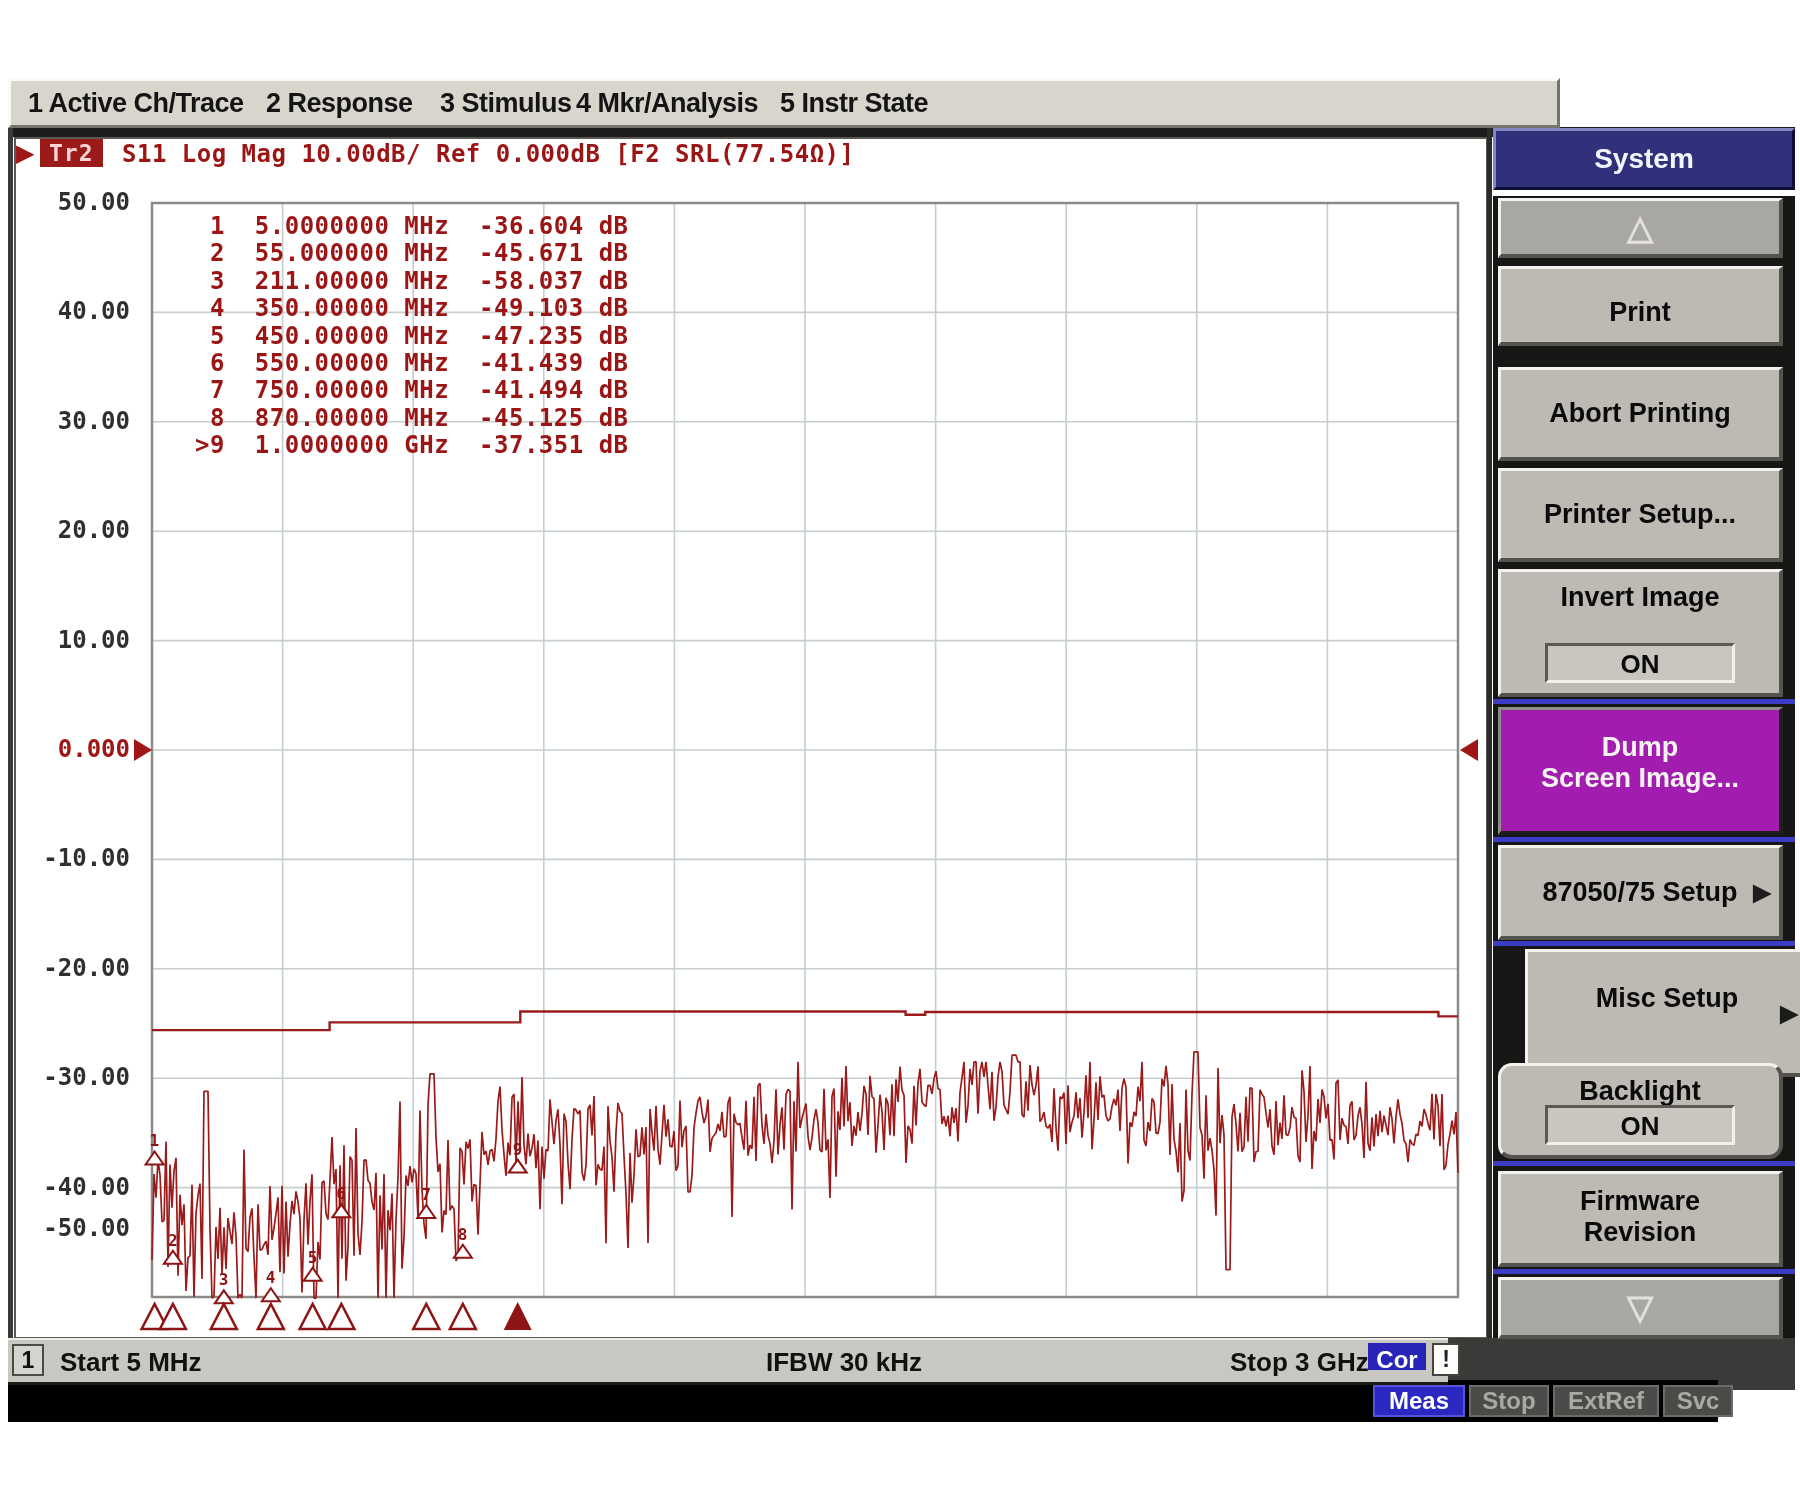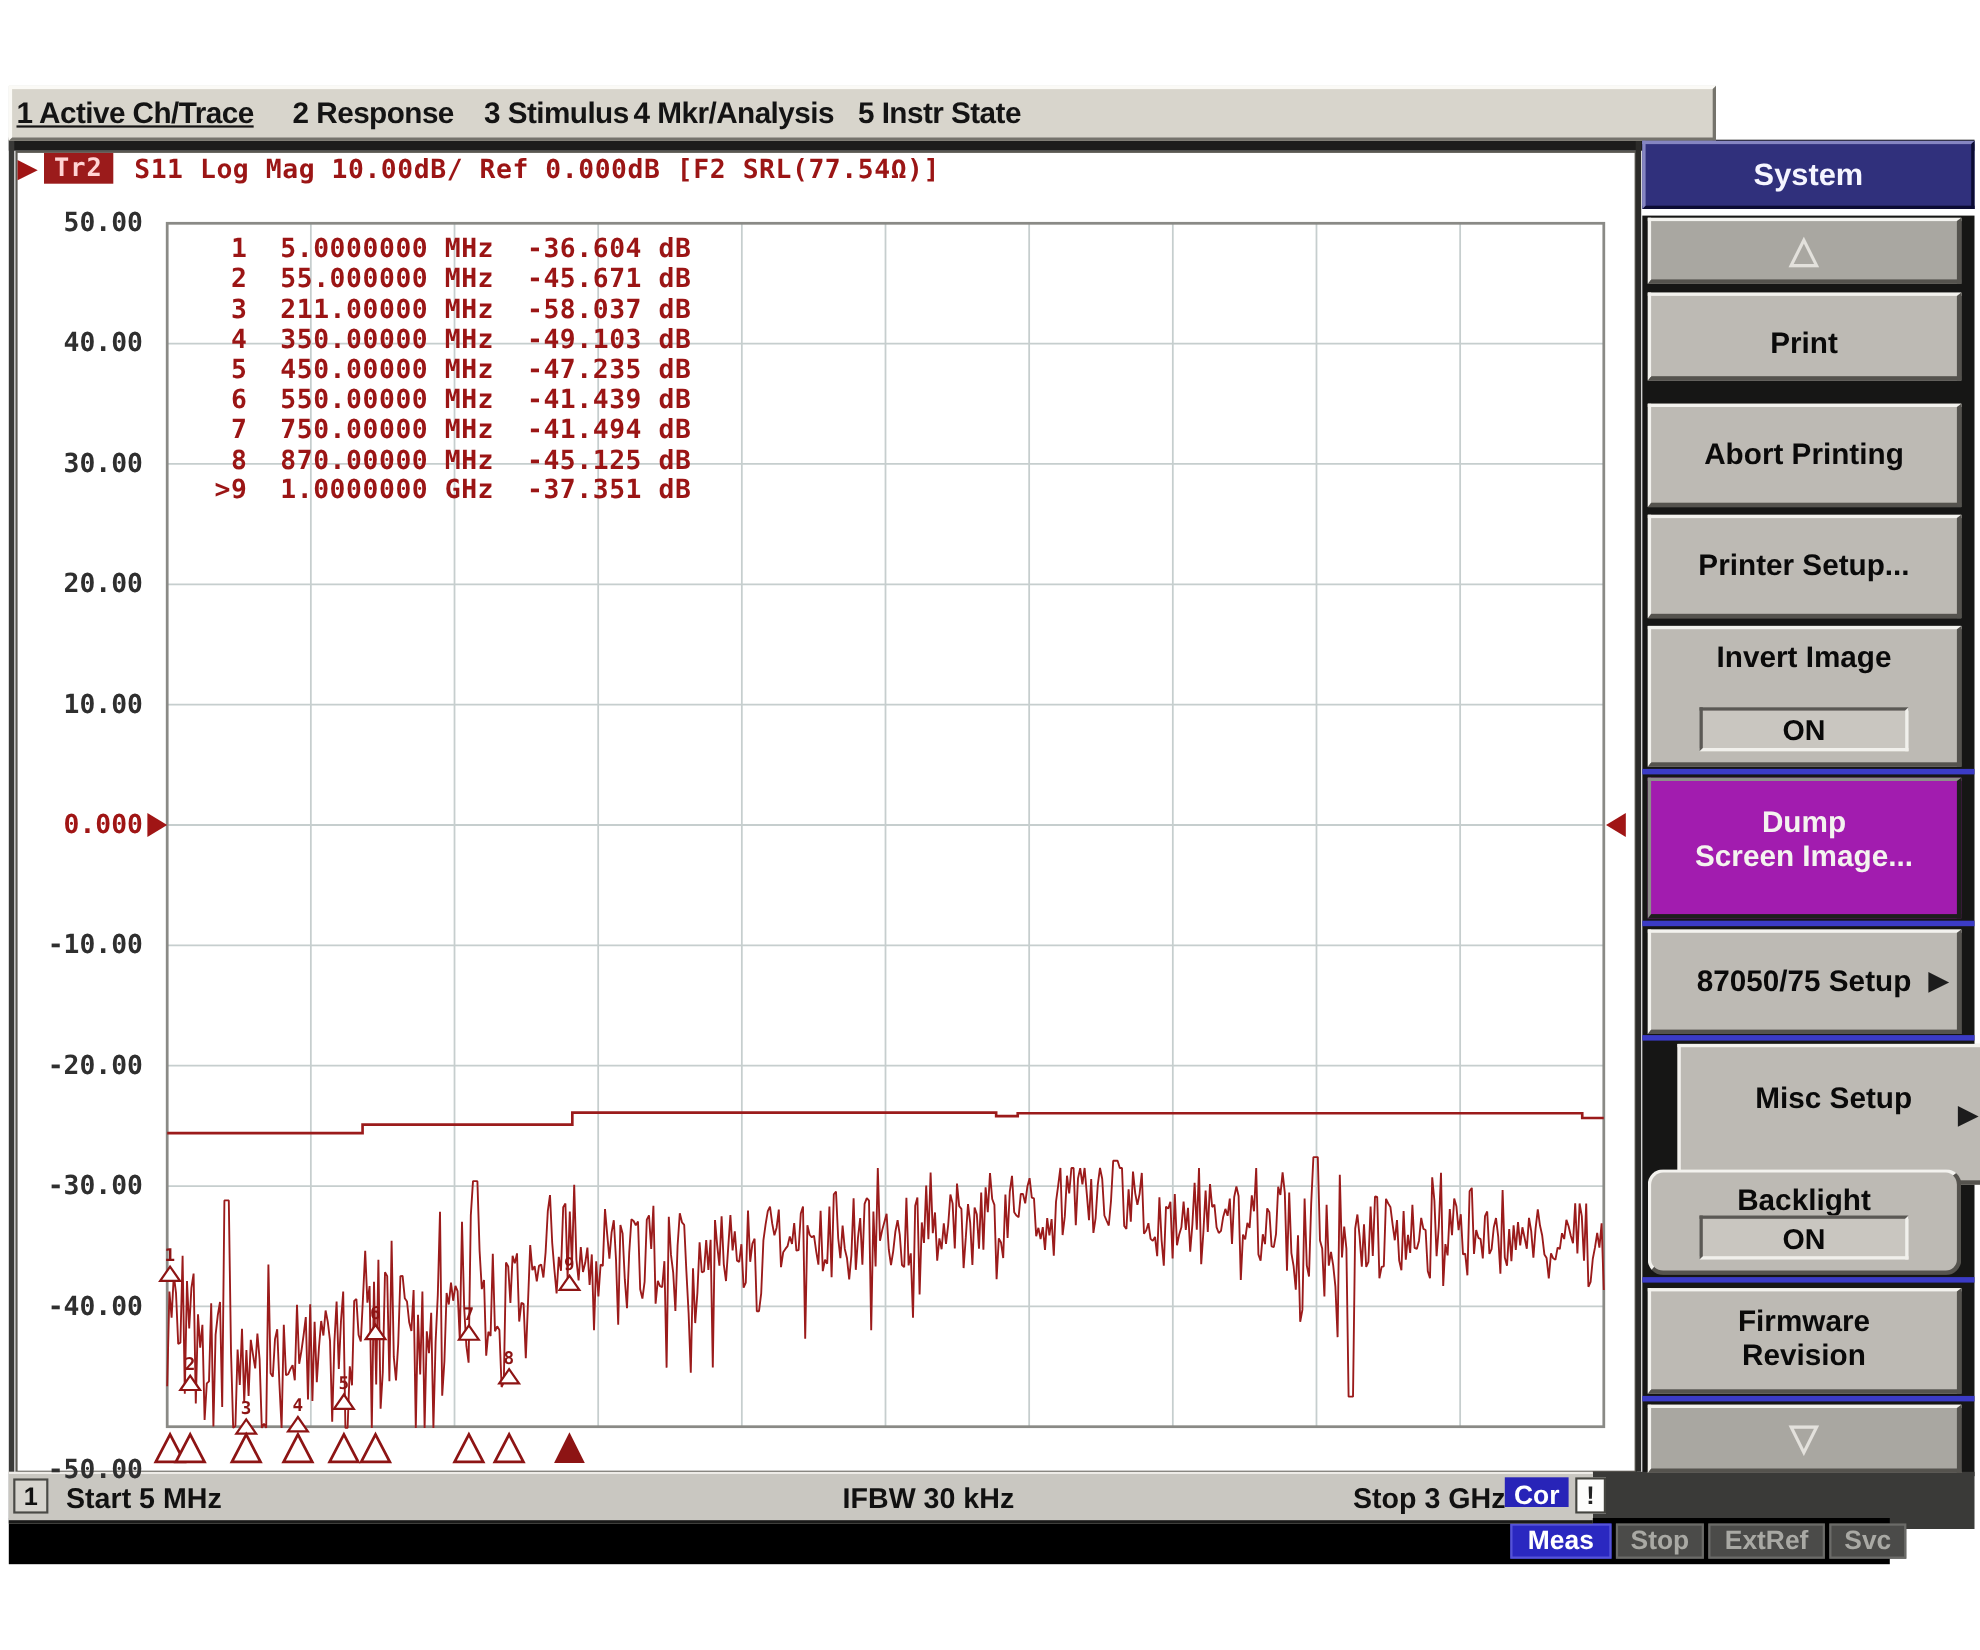--- a/index.html
+++ b/index.html
@@ -85,21 +85,21 @@
 <body>
 
 <div id="screen">
 
   <div id="graph-panel" class="abs"></div>
   <div id="menusep" class="abs"></div>
   <div id="leftedge" class="abs"></div>
   <div id="vsep" class="abs"></div>
 
   <div id="menubar" class="abs">
-      <span class="menu-item" style="left: 4px; text-decoration: underline;">1 Active Ch/Trace</span>
+      <span class="menu-item" style="left: 17px;">1 Active Ch/Trace</span>
       <span class="menu-item" style="left: 255px;">2 Response</span>
       <span class="menu-item" style="left: 429px;">3 Stimulus</span>
       <span class="menu-item" style="left: 565px;">4 Mkr/Analysis</span>
       <span class="menu-item" style="left: 769px;">5 Instr State</span>
     </div>
 
   <svg id="plot-svg" class="abs" viewBox="0 0 1800 1500">
       <line x1="152" x2="1458" y1="312.4" y2="312.4" stroke="#c6cece" stroke-width="1.6"></line>
       <line y1="203" y2="1297" x1="282.6" x2="282.6" stroke="#c6cece" stroke-width="1.6"></line>
       <line x1="152" x2="1458" y1="421.8" y2="421.8" stroke="#c6cece" stroke-width="1.6"></line>
@@ -162,21 +162,21 @@
       <div class="ytick mono" style="top: 188px;">50.00</div>
       <div class="ytick mono" style="top: 297.4px;">40.00</div>
       <div class="ytick mono" style="top: 406.8px;">30.00</div>
       <div class="ytick mono" style="top: 516.2px;">20.00</div>
       <div class="ytick mono" style="top: 625.6px;">10.00</div>
       <div class="ytick mono ref" style="top: 735px;">0.000</div>
       <div class="ytick mono" style="top: 844.4px;">-10.00</div>
       <div class="ytick mono" style="top: 953.8px;">-20.00</div>
       <div class="ytick mono" style="top: 1063.2px;">-30.00</div>
       <div class="ytick mono" style="top: 1172.6px;">-40.00</div>
-      <div class="ytick mono" style="top: 1322px;">-50.00</div>
+      <div class="ytick mono" style="top: 1214px;">-50.00</div>
     </div>
 
   <div id="marker-table">
       <div class="mrow mono" style="top: 212px;"> 1  5.0000000 MHz  -36.604 dB</div>
       <div class="mrow mono" style="top: 239.4px;"> 2  55.000000 MHz  -45.671 dB</div>
       <div class="mrow mono" style="top: 266.8px;"> 3  211.00000 MHz  -58.037 dB</div>
       <div class="mrow mono" style="top: 294.2px;"> 4  350.00000 MHz  -49.103 dB</div>
       <div class="mrow mono" style="top: 321.6px;"> 5  450.00000 MHz  -47.235 dB</div>
       <div class="mrow mono" style="top: 349px;"> 6  550.00000 MHz  -41.439 dB</div>
       <div class="mrow mono" style="top: 376.4px;"> 7  750.00000 MHz  -41.494 dB</div>

